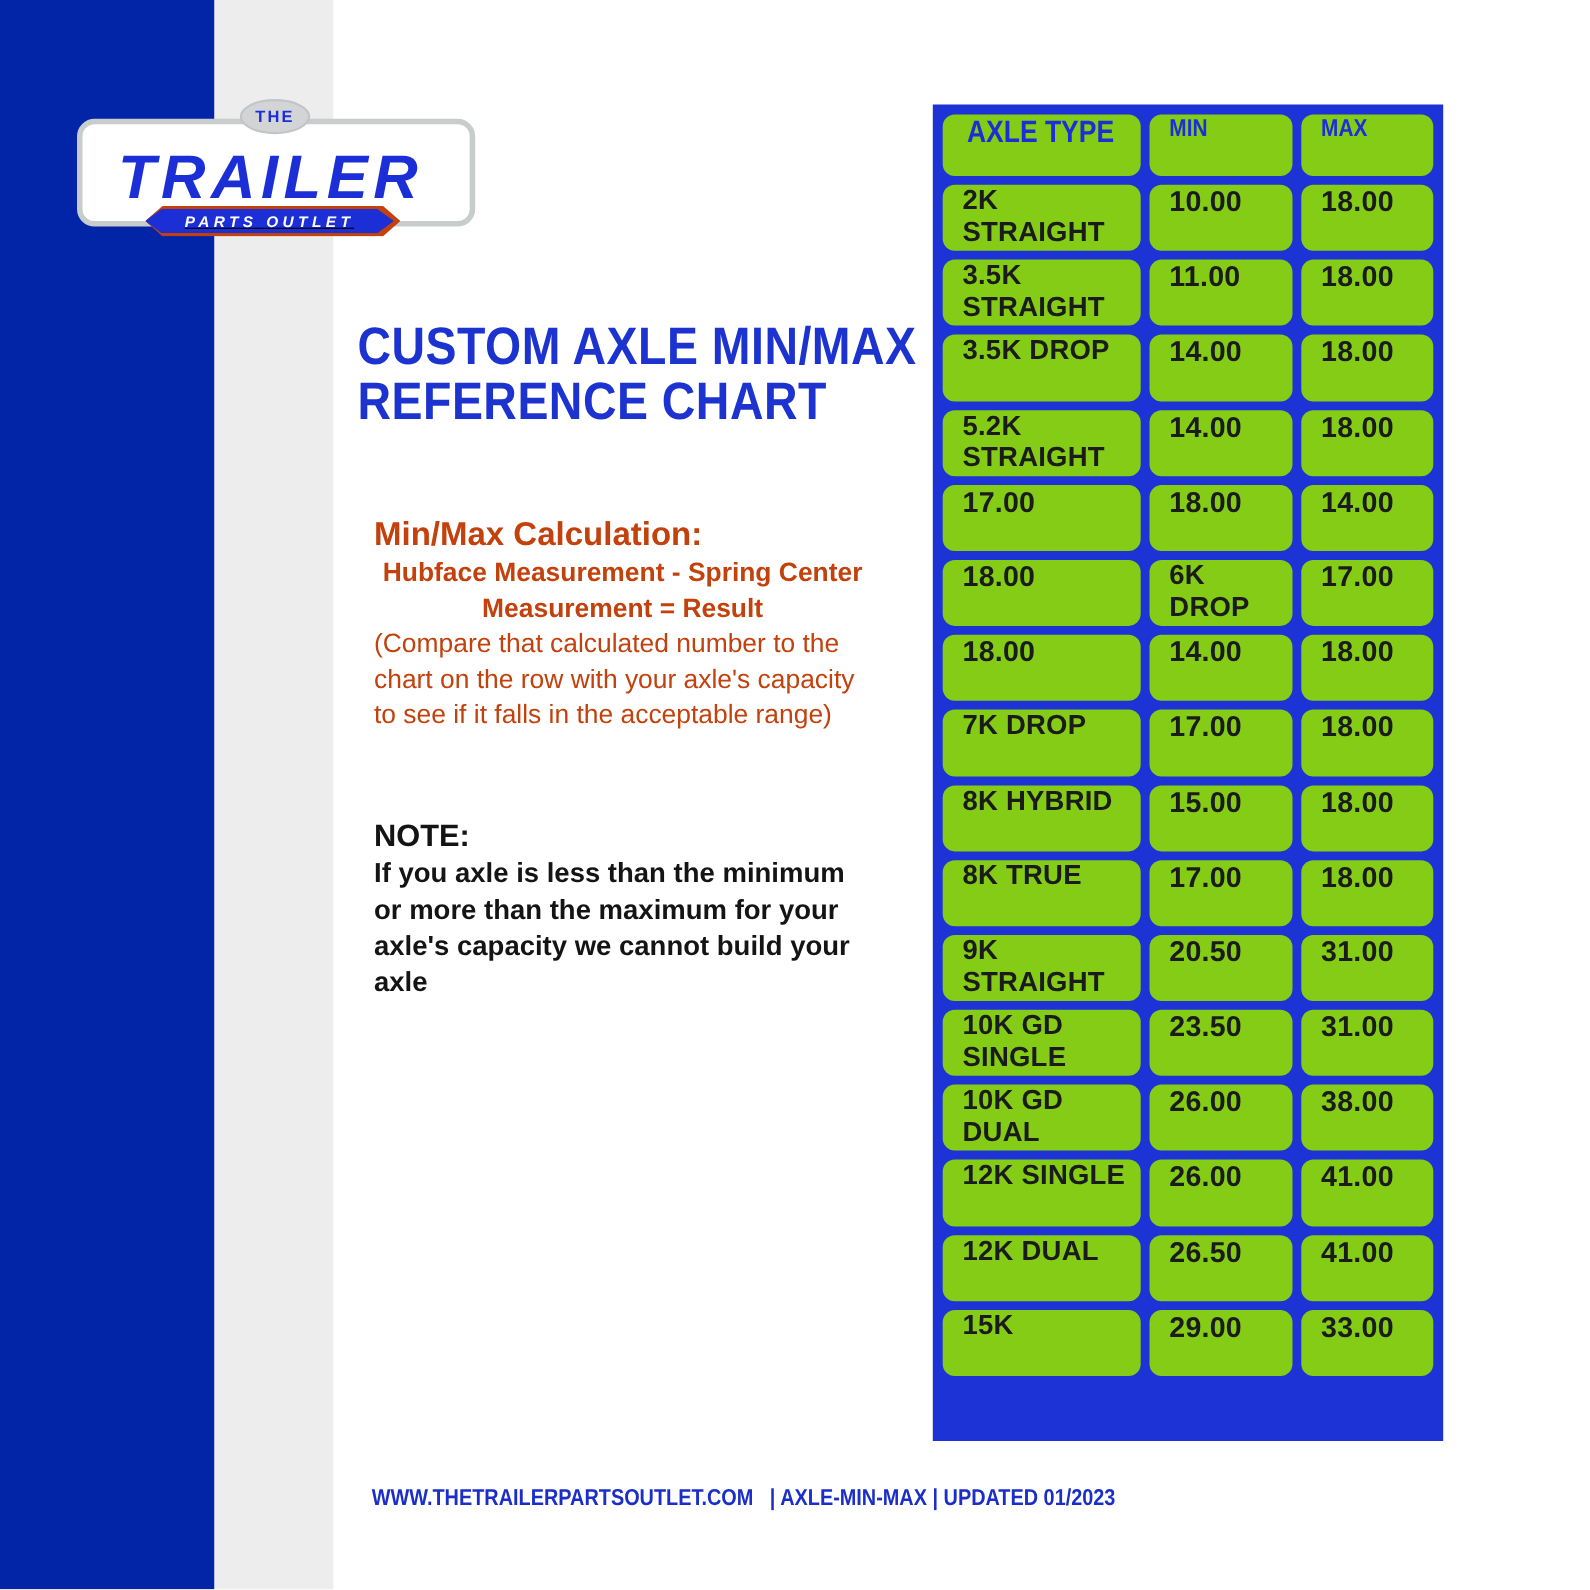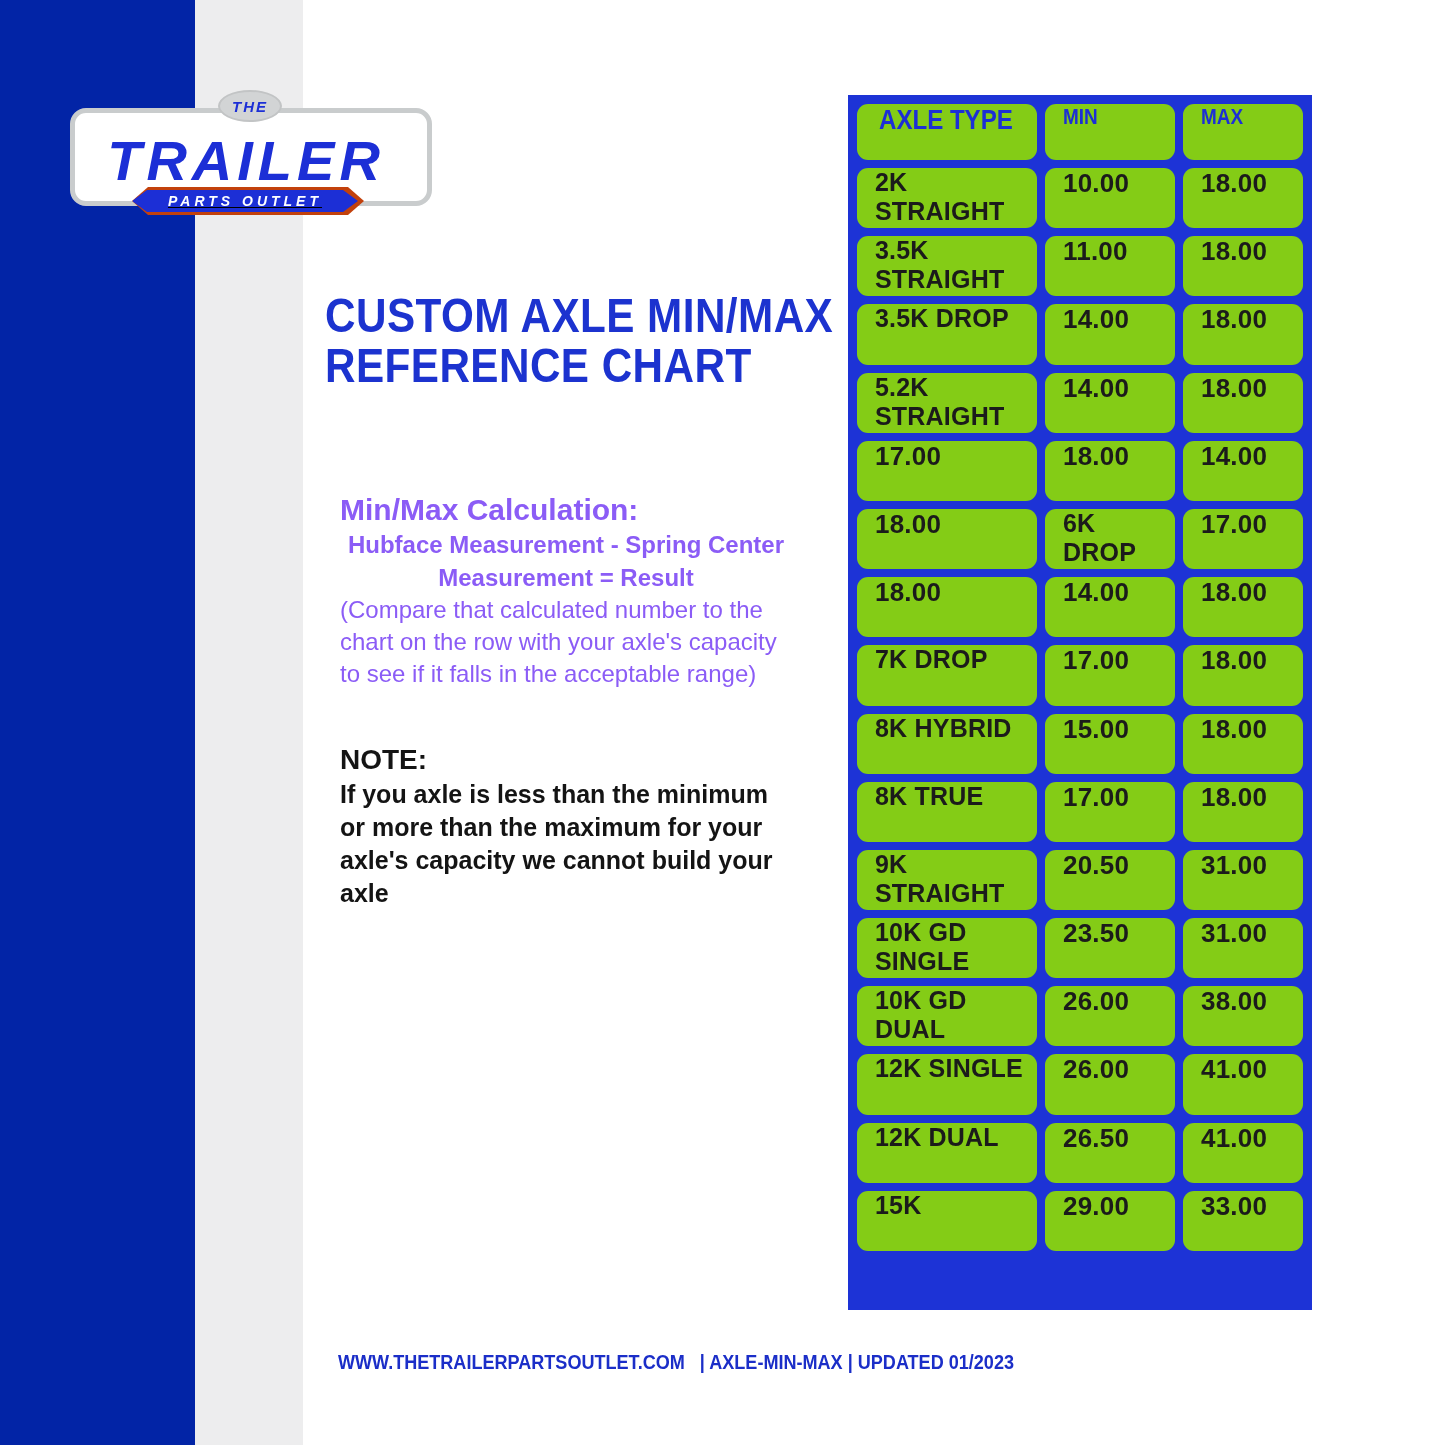--- a/index.html
+++ b/index.html
@@ -10,41 +10,41 @@
   .bar-blue{position:absolute;left:0;top:0;width:195px;height:1445px;background:#0224a6;}
   .bar-gray{position:absolute;left:195px;top:0;width:108px;height:1445px;background:#ededee;}
 
   
   .logo{position:absolute;left:68px;top:88px;width:368px;height:132px;}
   .logo-box{position:absolute;left:2px;top:20px;width:352px;height:88px;background:#ffffff;
             border:5px solid #c9cccd;border-radius:16px;}
   .logo-the{position:absolute;left:150px;top:2px;width:64px;height:32px;background:#d2d4d5;
             border-radius:50%;display:flex;align-items:center;justify-content:center;
             border:2px solid #c2c4c5;box-sizing:border-box;}
-  .logo-the span{color:#1c2fd6;font-weight:bold;font-style:italic;font-size:15px;letter-spacing:2px;}
+  .logo-the span{color:#1c2fd6;font-weight:bold;font-size:15px;letter-spacing:2px;}
   .logo-name{position:absolute;left:0;top:40px;width:356px;text-align:center;color:#1c2fd6;
              font-weight:bold;font-style:italic;font-size:56px;letter-spacing:5px;white-space:nowrap;}
   .banner-outer{position:absolute;left:64px;top:99px;width:232px;height:28px;background:#c2410c;
                 clip-path:polygon(0 50%,16px 0,calc(100% - 16px) 0,100% 50%,calc(100% - 16px) 100%,16px 100%);
                 display:flex;align-items:center;justify-content:flex-start;text-decoration:underline;}
   .banner-inner{width:226px;height:22px;background:#1c2fd6;
                 clip-path:polygon(0 50%,15px 0,calc(100% - 15px) 0,100% 50%,calc(100% - 15px) 100%,15px 100%);
                 display:flex;align-items:center;justify-content:center;}
   .banner-inner span{color:#ffffff;font-weight:bold;font-style:italic;font-size:14px;letter-spacing:4px;white-space:nowrap;}
 
   
   .cond{display:inline-block;transform:scaleX(0.86);transform-origin:left center;white-space:pre;}
 
   
   .title{position:absolute;left:325px;top:291px;margin:0;color:#1c33cf;font-weight:bold;
          font-size:48px;line-height:50px;letter-spacing:0.5px;white-space:nowrap;
          transform:scaleX(0.88);transform-origin:left top;}
 
   
-  .calc{position:absolute;left:340px;top:468px;width:452px;color:#8b5cf6;margin-top:24px;}
+  .calc{position:absolute;left:340px;top:468px;width:452px;color:#c2410c;}
   .calc h2{margin:0;font-size:30px;line-height:36px;font-weight:bold;}
   .calc p{margin:0;font-size:24px;line-height:32px;}
   .calc p.bold{font-weight:bold;line-height:33px;text-align:center;}
 
   
   .note{position:absolute;left:340px;top:742px;width:445px;color:#141414;}
   .note h2{margin:0;font-size:28px;line-height:36px;font-weight:bold;}
   .note p{margin:0;font-size:25px;line-height:33px;font-weight:bold;}
 
   

